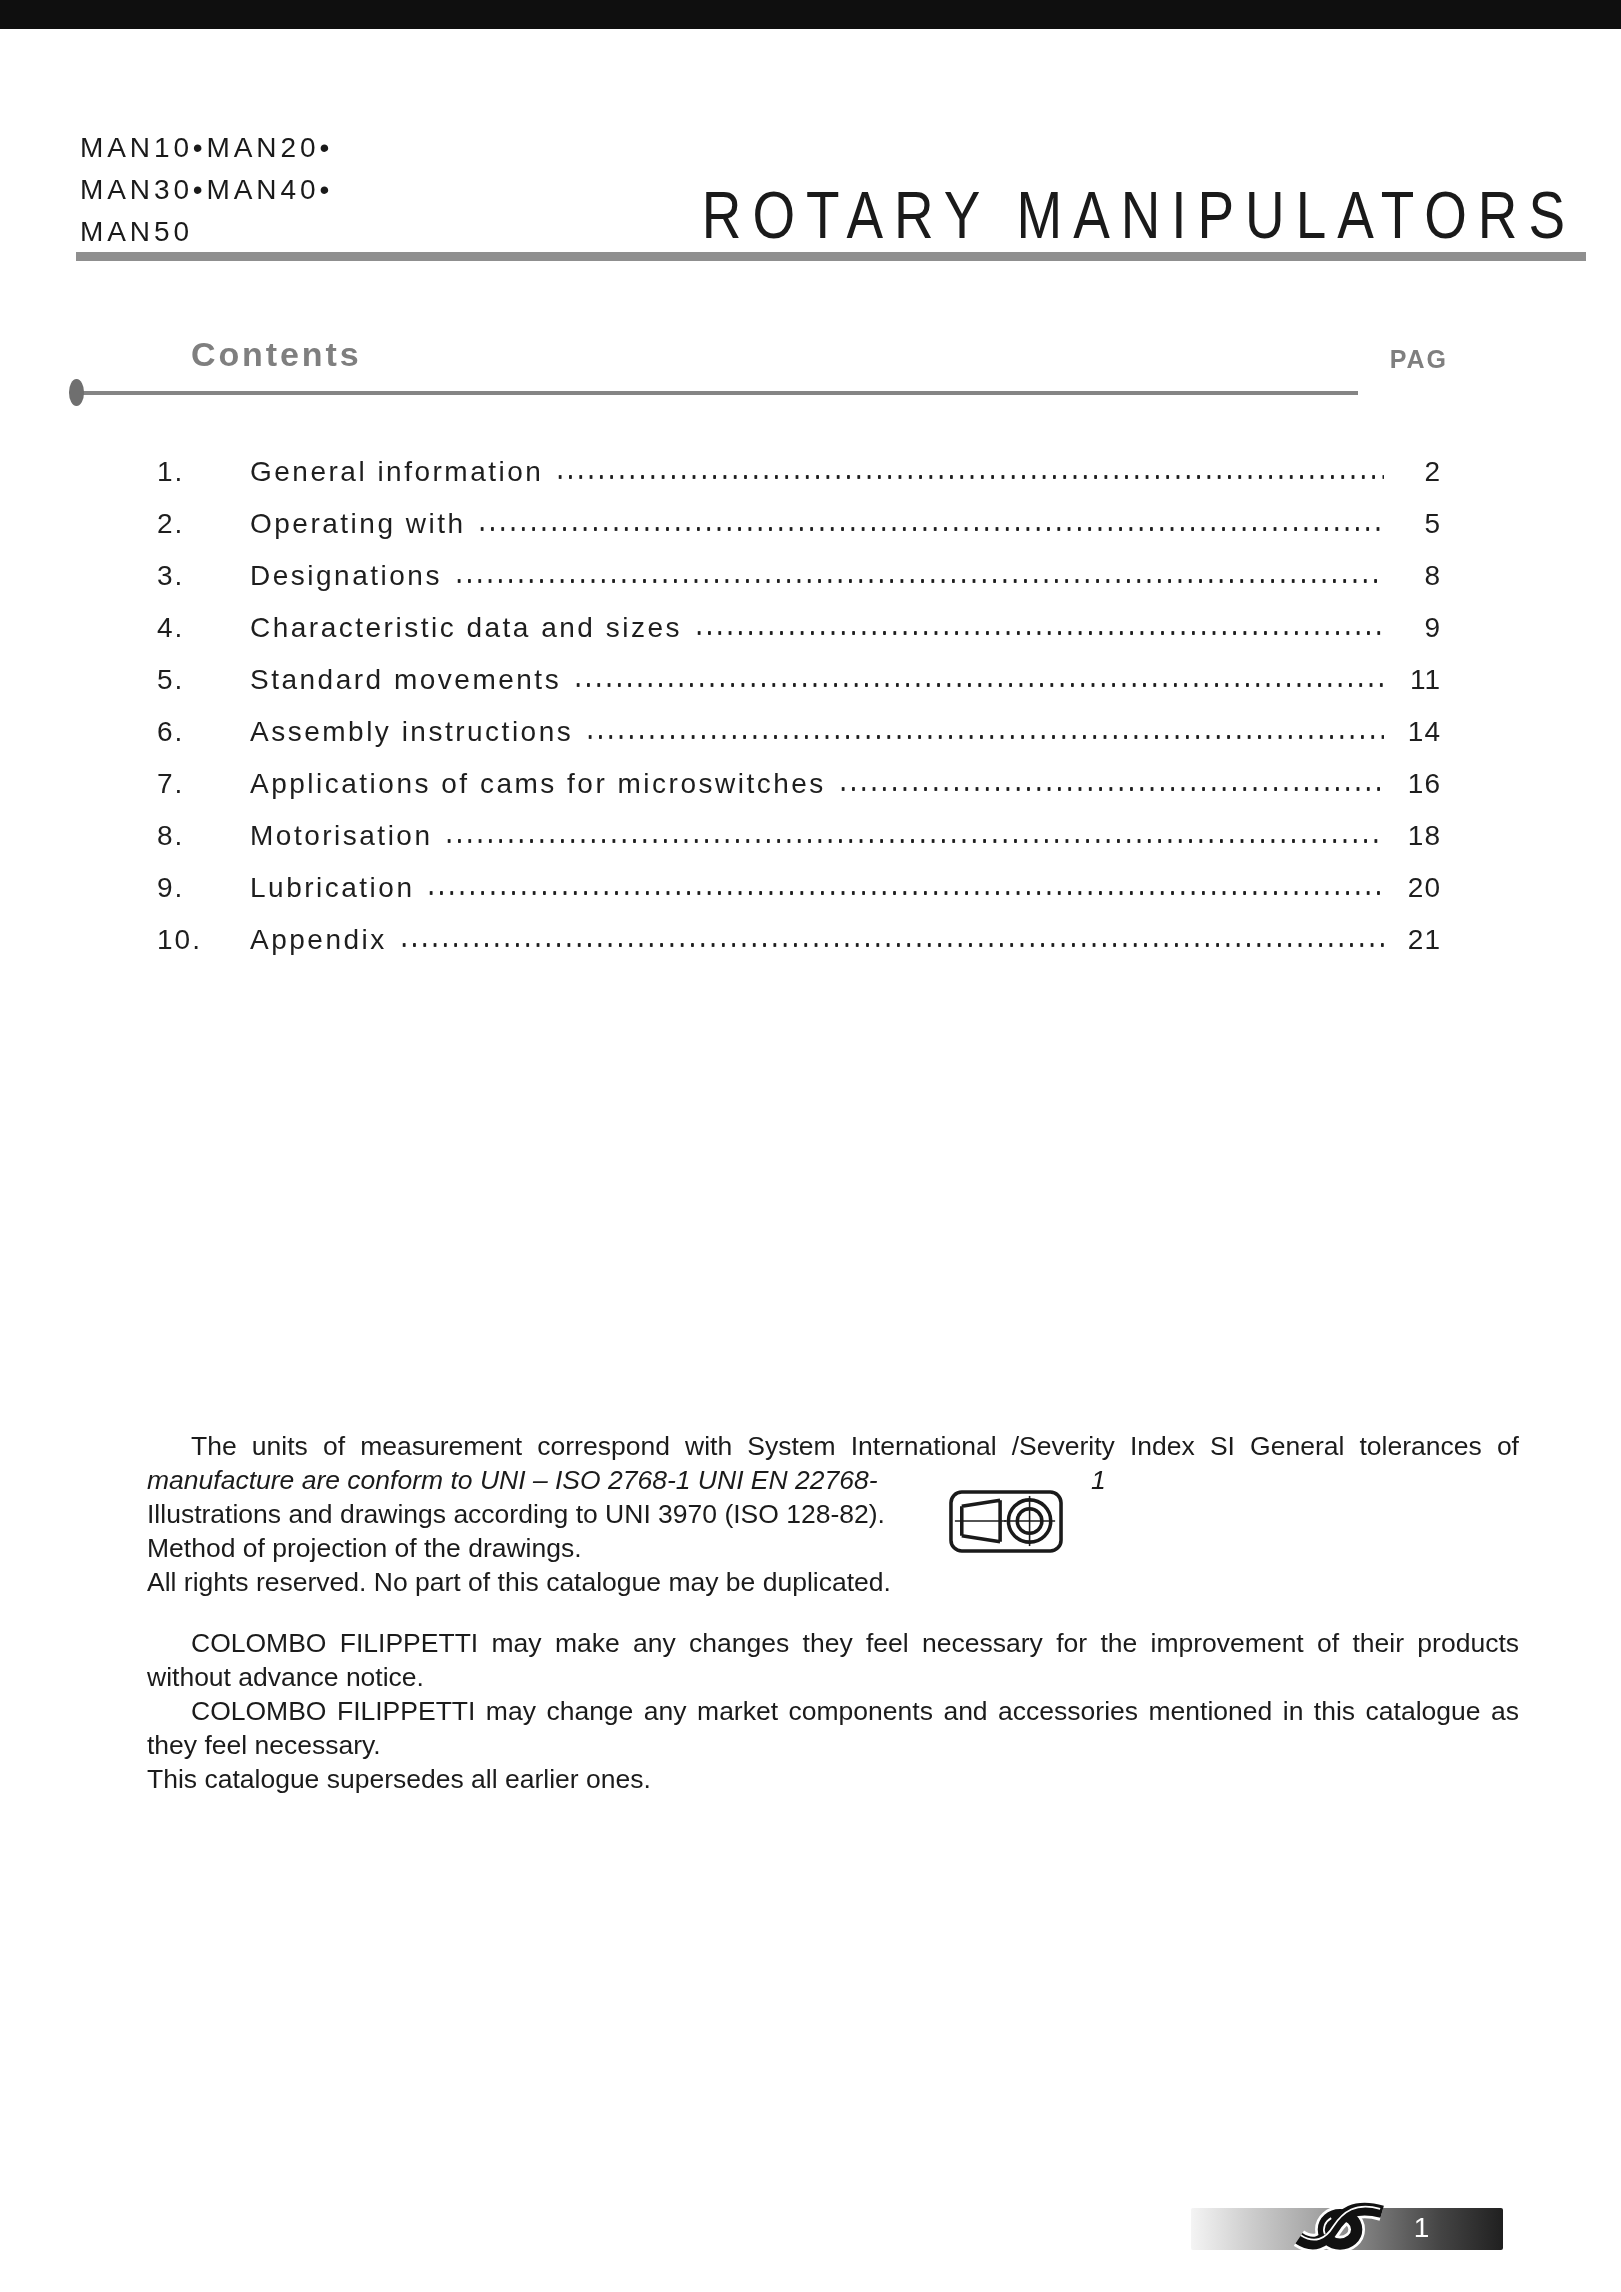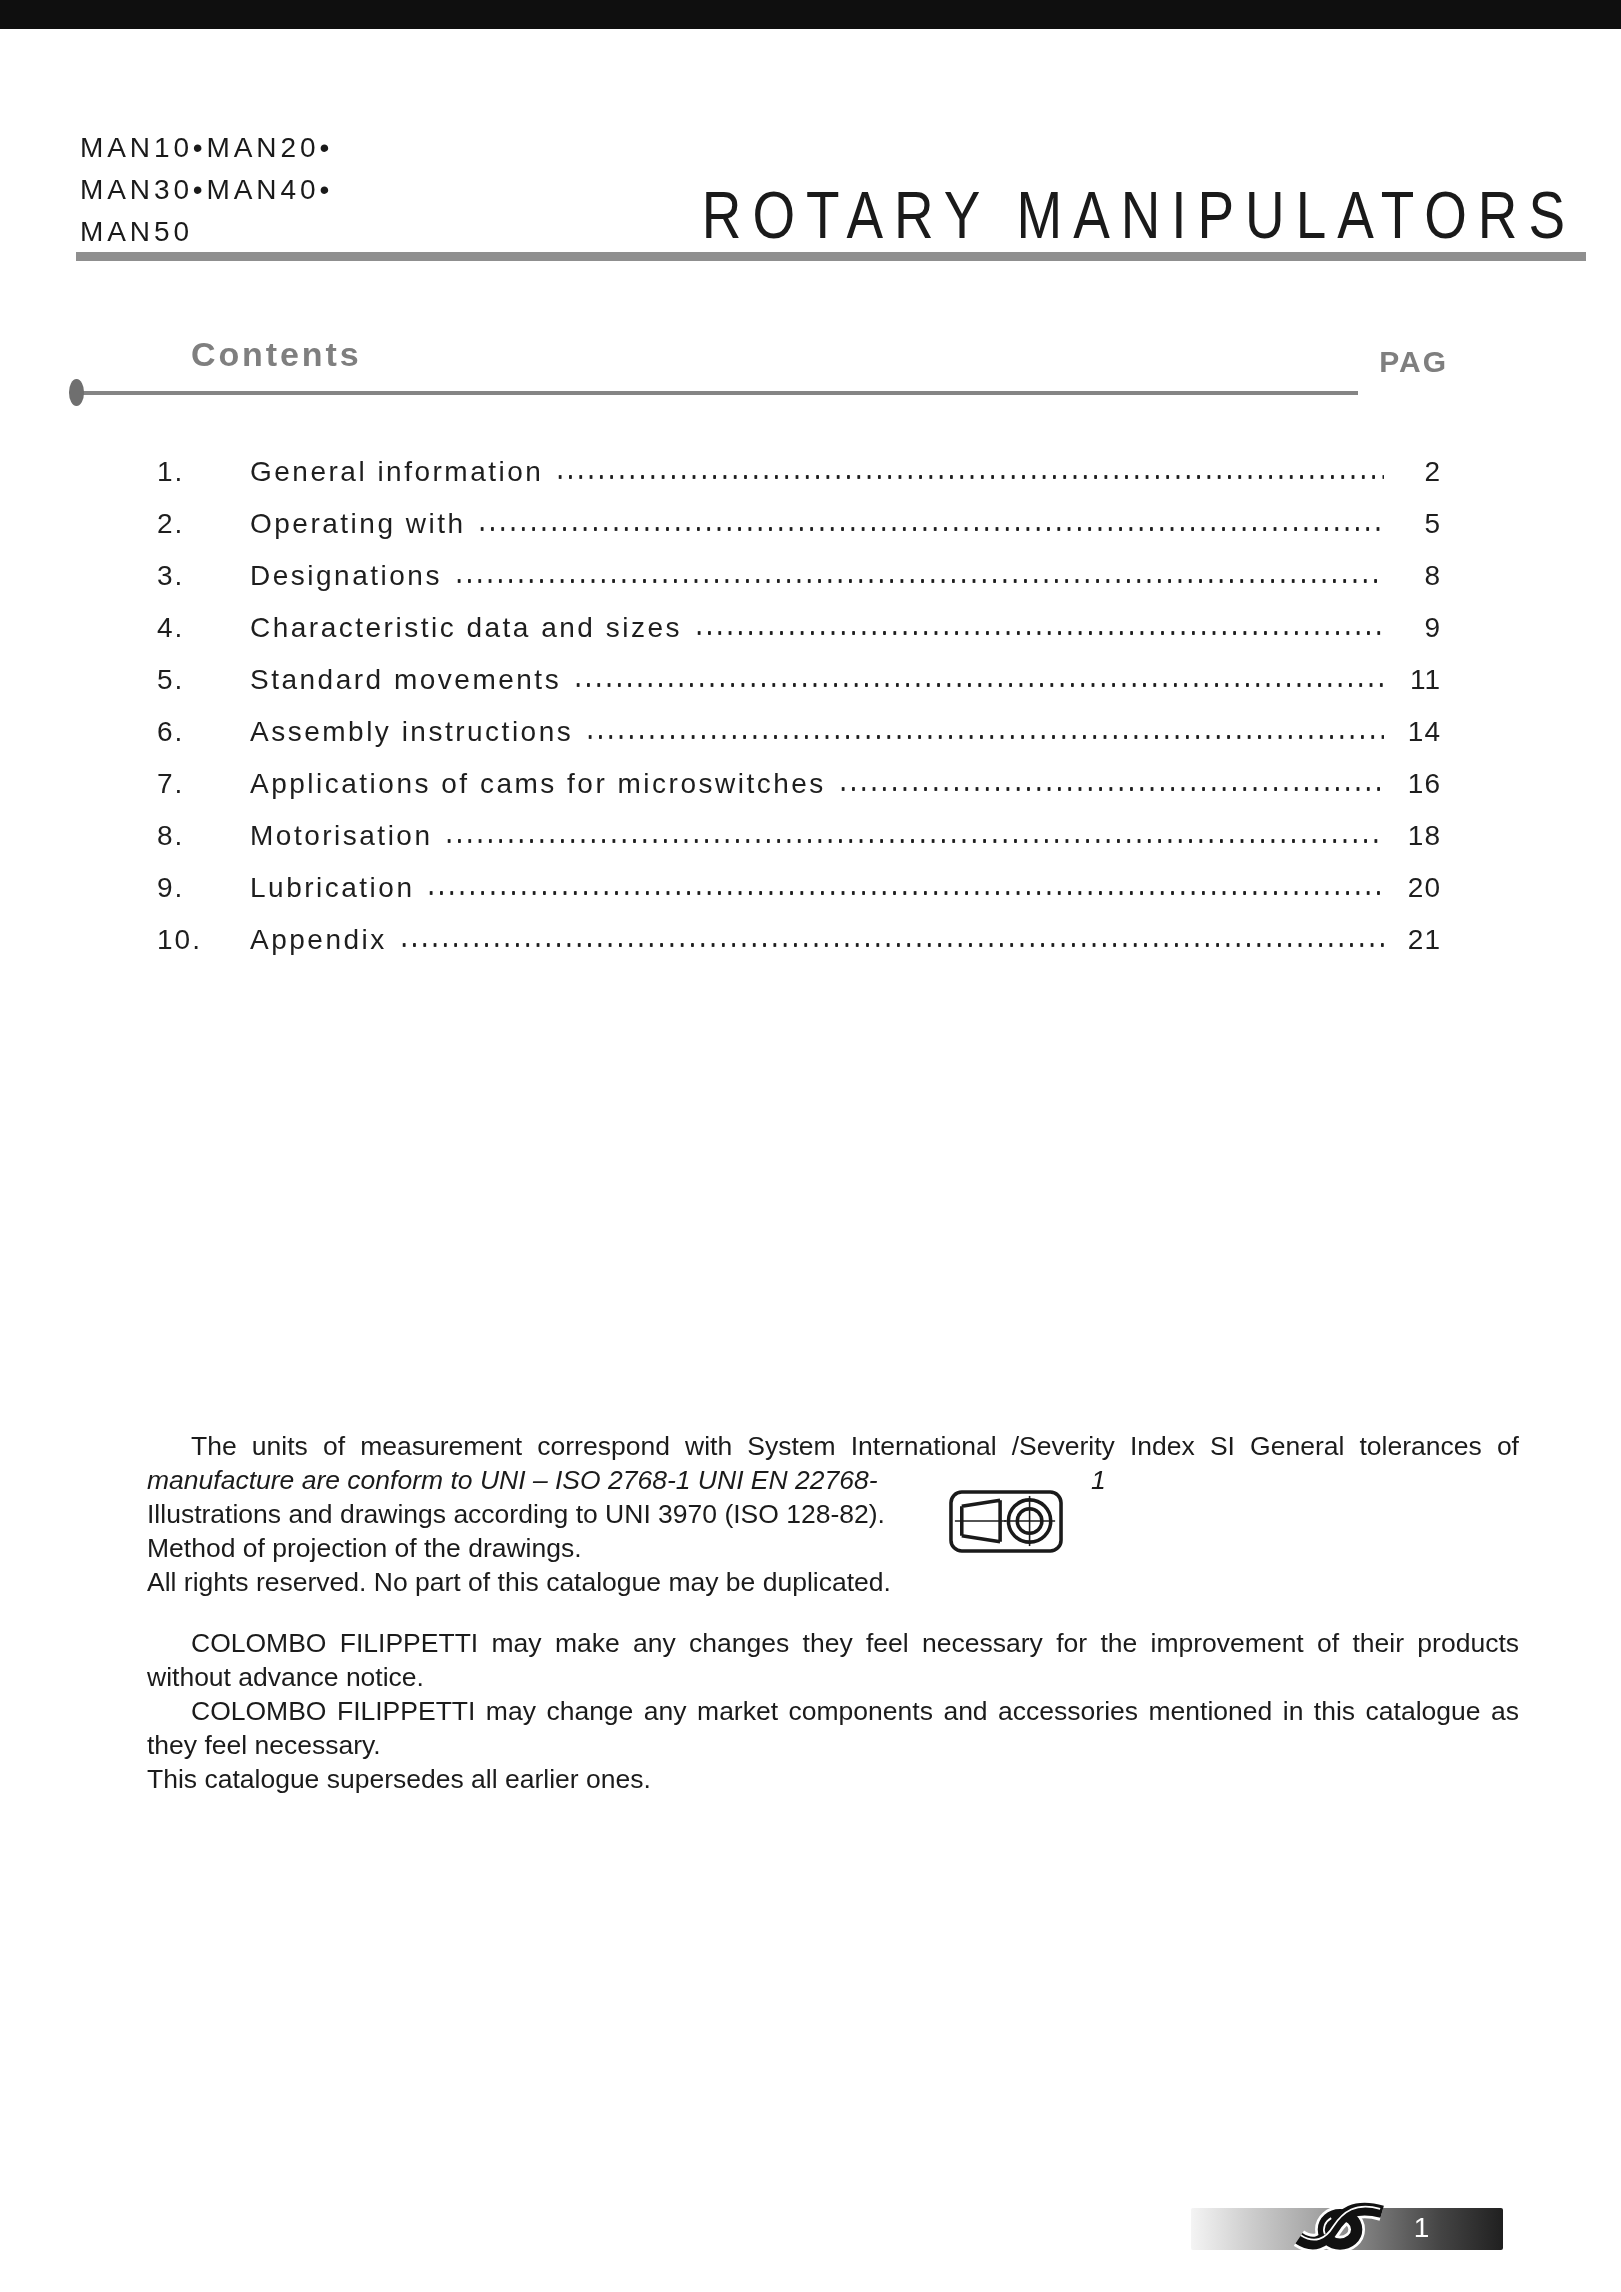--- a/index.html
+++ b/index.html
@@ -26,21 +26,21 @@
     transform:scale(0.93,1.12);transform-origin:right bottom;
   }
   .header-rule{position:absolute;left:76px;top:252px;width:1510px;height:8.8px;background:#8f8f8f;}
   
   .contents-heading{
     position:absolute;left:155px;top:335px;
     font-size:34px;font-weight:bold;letter-spacing:2.9px;color:#7f7f7f;margin-left:36px;
   }
   .pag-label{
     position:absolute;right:173px;top:345px;
-    font-size:30px;font-weight:bold;letter-spacing:2px;color:#7f7f7f;
+    font-size:25px;font-weight:bold;letter-spacing:2px;color:#7f7f7f;
   }
   .contents-rule{position:absolute;left:76px;top:391px;width:1282px;height:3.9px;background:#858585;}
   .contents-rule-bullet{
     position:absolute;left:69px;top:379px;width:14.7px;height:26.5px;
     background:#6f6f6f;border-radius:50%;
   }
   
   .toc{
     position:absolute;left:157px;top:443px;width:1284px;
     font-size:28px;color:#1e1e1e;

